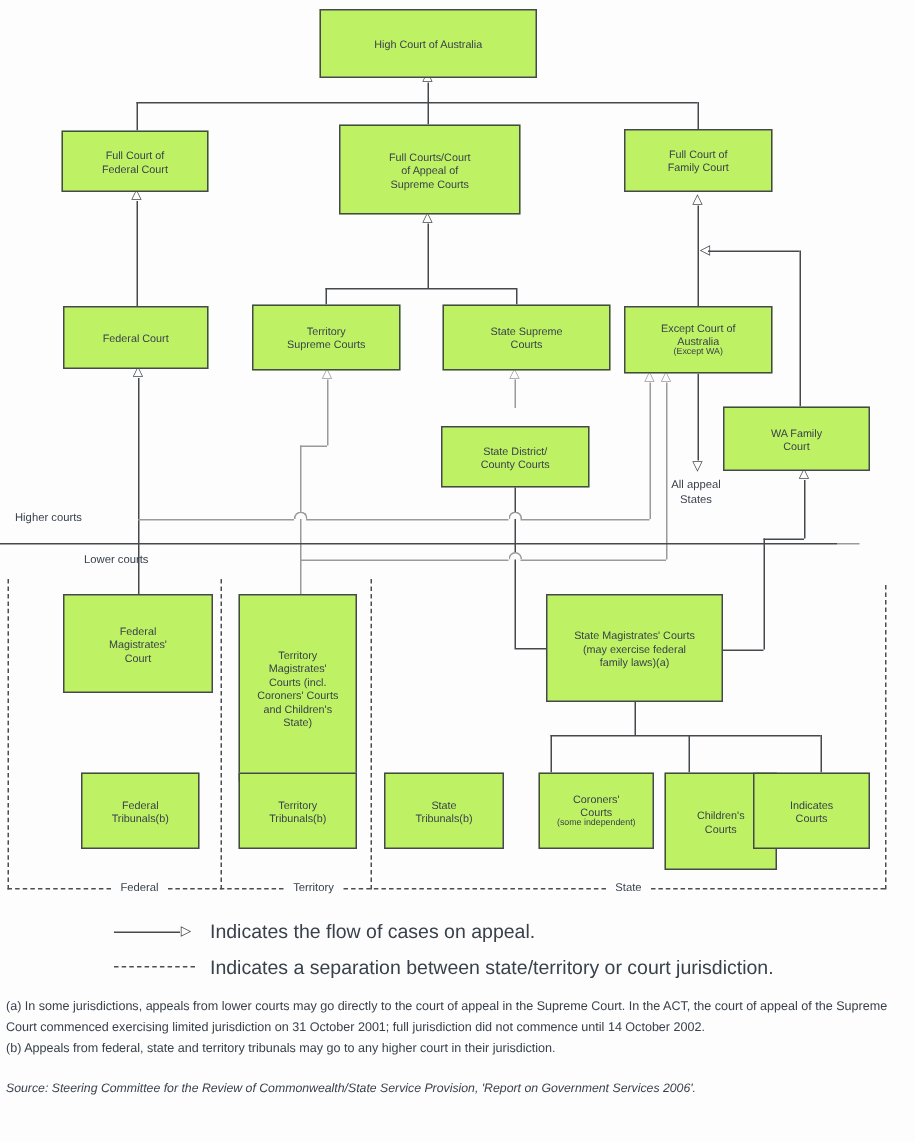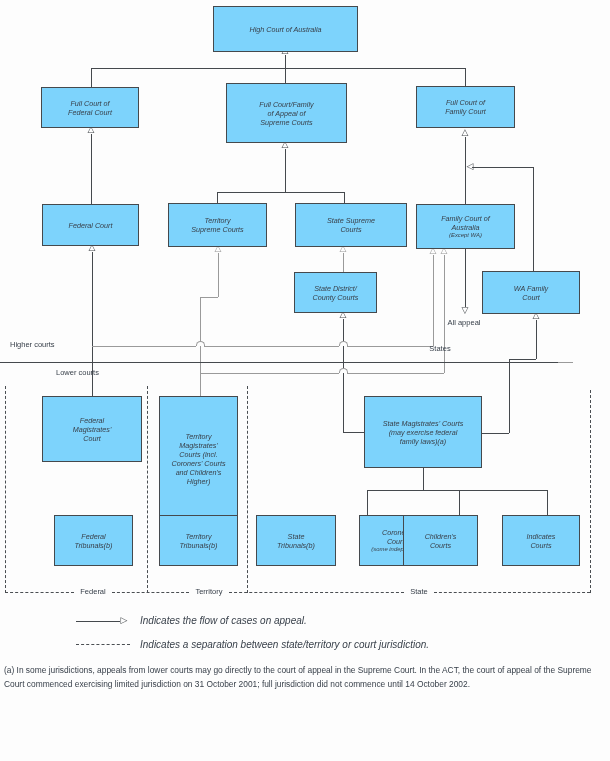--- a/index.html
+++ b/index.html
@@ -2,43 +2,43 @@
 <html><head>
 <meta charset="utf-8">
 <style>
   html,body{margin:0;padding:0;}
   body{
     width:610px;height:761px;position:relative;background:#fdfdfd;
     font-family:"Liberation Sans", sans-serif;color:#39414b;overflow:hidden;
   }
   .box{
     position:absolute;box-sizing:border-box;border:1.4px solid #45494d;
-    background:#7dd3fc;display:flex;flex-direction:column;align-items:center;
+    background:#bef264;display:flex;flex-direction:column;align-items:center;
     justify-content:center;font-size:7.2px;line-height:9px;
-    z-index:3;color:#39414b;font-style:italic;
+    z-index:3;color:#39414b;
   }
   .box .small{font-size:5.9px;line-height:7.5px;}
   .vl,.hl{position:absolute;z-index:1;}
   .vl{width:1.4px;}
   .hl{height:1.4px;}
   .arc{
     position:absolute;width:9px;height:5px;box-sizing:border-box;
     border:1.4px solid #9a9a9a;border-bottom:none;border-radius:5px 5px 0 0;
     background:#fdfdfd;z-index:2;
   }
   .arrow{
     position:absolute;font-size:9px;line-height:9px;z-index:2;
     transform:translate(-50%,-52%);
   }
   .dv{position:absolute;width:0;border-left:1.2px dashed #4a4e52;z-index:1;}
   .dh{position:absolute;height:0;border-top:1.2px dashed #4a4e52;z-index:1;}
   .lbl{position:absolute;font-size:7.5px;line-height:9px;z-index:3;white-space:nowrap;}
   .lbl.center{transform:translateX(-50%);text-align:center;white-space:normal;}
   .legend-row{position:absolute;z-index:3;}
-  .legend-text{position:absolute;font-size:10px;line-height:9px;white-space:nowrap;font-style:italic;}
+  .legend-text{position:absolute;font-size:13px;line-height:9px;white-space:nowrap;}
   .foot{position:absolute;left:4px;width:603px;font-size:8.4px;line-height:14px;z-index:3;}
   .foot p{margin:0 0 14px 0;}
   .src{font-style:italic;font-size:8.2px;}
 </style>
 </head>
 <body>
 
 <div id="diagram-root">
     <div class="vl" style="left: 285px; top: 55px; height: 13px; background: rgb(69, 73, 77);"></div>
     <div class="vl" style="left: 91px; top: 68px; height: 19px; background: rgb(69, 73, 77);"></div>
@@ -106,64 +106,64 @@
     <div class="dh" style="left: 229px; top: 592px; width: 175px;"></div>
     <div class="dh" style="left: 434px; top: 592px; width: 156px;"></div>
     <div class="box" style="left: 213px; top: 6px; width: 145px; height: 46px;">
       <div>High Court of Australia</div>
     </div>
     <div class="box" style="left: 41px; top: 87px; width: 98px; height: 41px;">
       <div>Full Court of</div>
       <div>Federal Court</div>
     </div>
     <div class="box" style="left: 226px; top: 83px; width: 121px; height: 60px;">
-      <div>Full Court/Family</div>
+      <div>Full Courts/Court</div>
       <div>of Appeal of</div>
       <div>Supreme Courts</div>
     </div>
     <div class="box" style="left: 416px; top: 86px; width: 99px; height: 42px;">
       <div>Full Court of</div>
       <div>Family Court</div>
     </div>
     <div class="box" style="left: 42px; top: 204px; width: 97px; height: 42px;">
       <div>Federal Court</div>
     </div>
     <div class="box" style="left: 168px; top: 203px; width: 99px; height: 44px;">
       <div>Territory</div>
       <div>Supreme Courts</div>
     </div>
     <div class="box" style="left: 295px; top: 203px; width: 112px; height: 44px;">
       <div>State Supreme</div>
       <div>Courts</div>
     </div>
     <div class="box" style="left: 416px; top: 204px; width: 99px; height: 45px;">
-      <div>Family Court of</div>
+      <div>Except Court of</div>
       <div>Australia</div>
       <div class="small">(Except WA)</div>
     </div>
-    <div class="box" style="left: 294px; top: 272px; width: 83px; height: 41px;">
+    <div class="box" style="left: 294px; top: 284px; width: 99px; height: 41px;">
       <div>State District/</div>
       <div>County Courts</div>
     </div>
     <div class="box" style="left: 482px; top: 271px; width: 98px; height: 43px;">
       <div>WA Family</div>
       <div>Court</div>
     </div>
     <div class="box" style="left: 42px; top: 396px; width: 100px; height: 66px;">
       <div>Federal</div>
       <div>Magistrates'</div>
       <div>Court</div>
     </div>
     <div class="box" style="left: 159px; top: 396px; width: 79px; height: 125px;">
       <div>Territory</div>
       <div>Magistrates'</div>
       <div>Courts (incl.</div>
       <div>Coroners' Courts</div>
       <div>and Children's</div>
-      <div>Higher)</div>
+      <div>State)</div>
     </div>
     <div class="box" style="left: 364px; top: 396px; width: 118px; height: 72px;">
       <div>State Magistrates' Courts</div>
       <div>(may exercise federal</div>
       <div>family laws)(a)</div>
     </div>
     <div class="box" style="left: 54px; top: 515px; width: 79px; height: 51px;">
       <div>Federal</div>
       <div>Tribunals(b)</div>
     </div>
@@ -173,40 +173,42 @@
     </div>
     <div class="box" style="left: 256px; top: 515px; width: 80px; height: 51px;">
       <div>State</div>
       <div>Tribunals(b)</div>
     </div>
     <div class="box" style="left: 341px; top: 515px; width: 77px; height: 51px; margin-left: 18px;">
       <div>Coroners'</div>
       <div>Courts</div>
       <div class="small">(some independent)</div>
     </div>
-    <div class="box" style="left: 403px; top: 515px; width: 75px; height: 51px;">
+    <div class="box" style="left: 443px; top: 515px; width: 75px; height: 65px;">
       <div>Children's</div>
       <div>Courts</div>
     </div>
     <div class="box" style="left: 502px; top: 515px; width: 78px; height: 51px;">
       <div>Indicates</div>
       <div>Courts</div>
     </div>
     <div class="lbl" style="left: 10px; top: 340px;">Higher courts</div>
     <div class="lbl" style="left: 10px; top: 368px; padding-left: 46px;">Lower courts</div>
     <div class="lbl center" style="left: 464px; top: 318px;">All appeal</div>
-    <div class="lbl center" style="left: 440px; top: 328px; margin-top: 16px;">States</div>
+    <div class="lbl center" style="left: 464px; top: 328px;">States</div>
     <div class="lbl center" style="left: 93px; top: 587px;">Federal</div>
     <div class="lbl center" style="left: 209px; top: 587px;">Territory</div>
     <div class="lbl center" style="left: 419px; top: 587px;">State</div>
   </div>
 
 <div class="legend-row" style="left:0;top:612px;">
   <span class="legend-text" style="left:140px;top:4px;">Indicates the flow of cases on appeal.</span>
 </div>
 <div class="dh" style="left:76px;top:644px;width:54px;"></div>
 <div class="legend-row" style="left:0;top:636px;">
   <span class="legend-text" style="left:140px;top:4px;">Indicates a separation between state/territory or court jurisdiction.</span>
 </div>
 
 <div class="foot" style="top:663px;">
   <p style="margin-bottom:0;">(a) In some jurisdictions, appeals from lower courts may go directly to the court of appeal in the Supreme Court. In the ACT, the court of appeal of the Supreme Court commenced exercising limited jurisdiction on 31 October 2001; full jurisdiction did not commence until 14 October 2002.</p>
+  <p style="margin-bottom:14px;">(b) Appeals from federal, state and territory tribunals may go to any higher court in their jurisdiction.</p>
+  <p class="src">Source: Steering Committee for the Review of Commonwealth/State Service Provision, 'Report on Government Services 2006'.</p>
 </div>
 
 </body></html>

